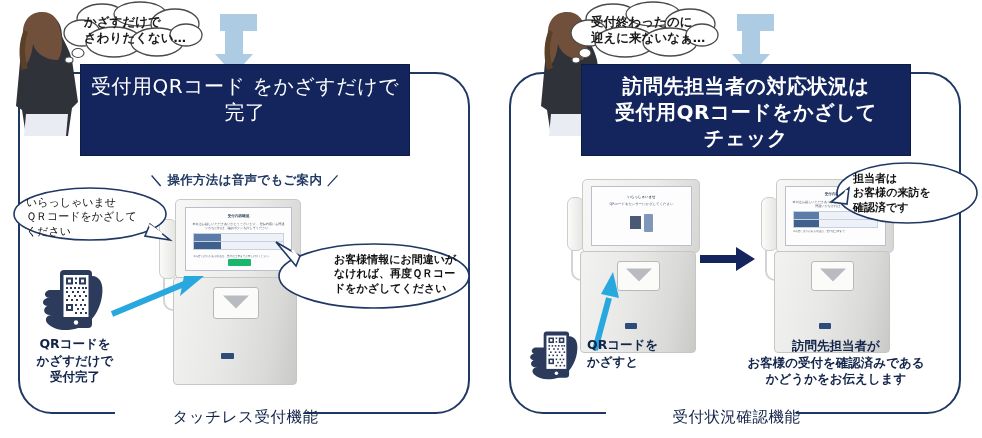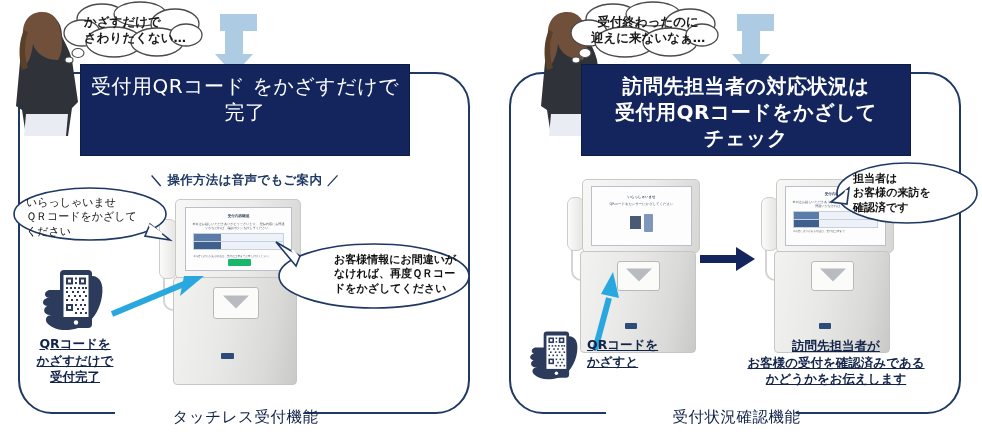--- a/index.html
+++ b/index.html
@@ -120,21 +120,21 @@
   
   .navy-caption{
     position:absolute;
     font-size:12.5px;
     font-weight:bold;
     color:#13244a;
     line-height:1.33;
     text-align:center;
     white-space:nowrap;
   }
-  .navy-caption span{display:block;text-decoration:underline;}
+  .navy-caption span{display:block;}
 
   
   .kiosk{position:absolute;}
   .k-base{
     position:absolute;
     background:linear-gradient(100deg,#f2f2f1 0%,#e8e8e6 42%,#d9d9d7 78%,#c9c9c7 100%);
     border:1px solid #c6c6c4;
     border-radius:4px;
   }
   .k-head{
@@ -441,21 +441,21 @@
           <ellipse cx="20" cy="31" rx="18" ry="13"></ellipse>
           <ellipse cx="56" cy="40" rx="30" ry="15"></ellipse>
           <ellipse cx="101" cy="40" rx="27" ry="14"></ellipse>
           <ellipse cx="133" cy="33" rx="16" ry="11"></ellipse>
         </g>
         <g fill="#ffffff" stroke="#4a4a4a" stroke-width="1.1">
           <ellipse cx="16" cy="51" rx="6" ry="4.5"></ellipse>
           <ellipse cx="7" cy="58" rx="4" ry="3"></ellipse>
         </g>
       </svg>
-      <div class="ctext" style="left:22px;top:12px;text-align:center;">
+      <div class="ctext" style="left:22px;top:12px;">
         <span>受付終わったのに</span>
         <span>迎えに来ないなぁ…</span>
       </div>
     </div>
 
     <div class="downarrow" style="left:237px;top:14px;">
       <div class="stem"></div>
       <div class="shaft"></div>
       <div class="head"></div>
     </div>

